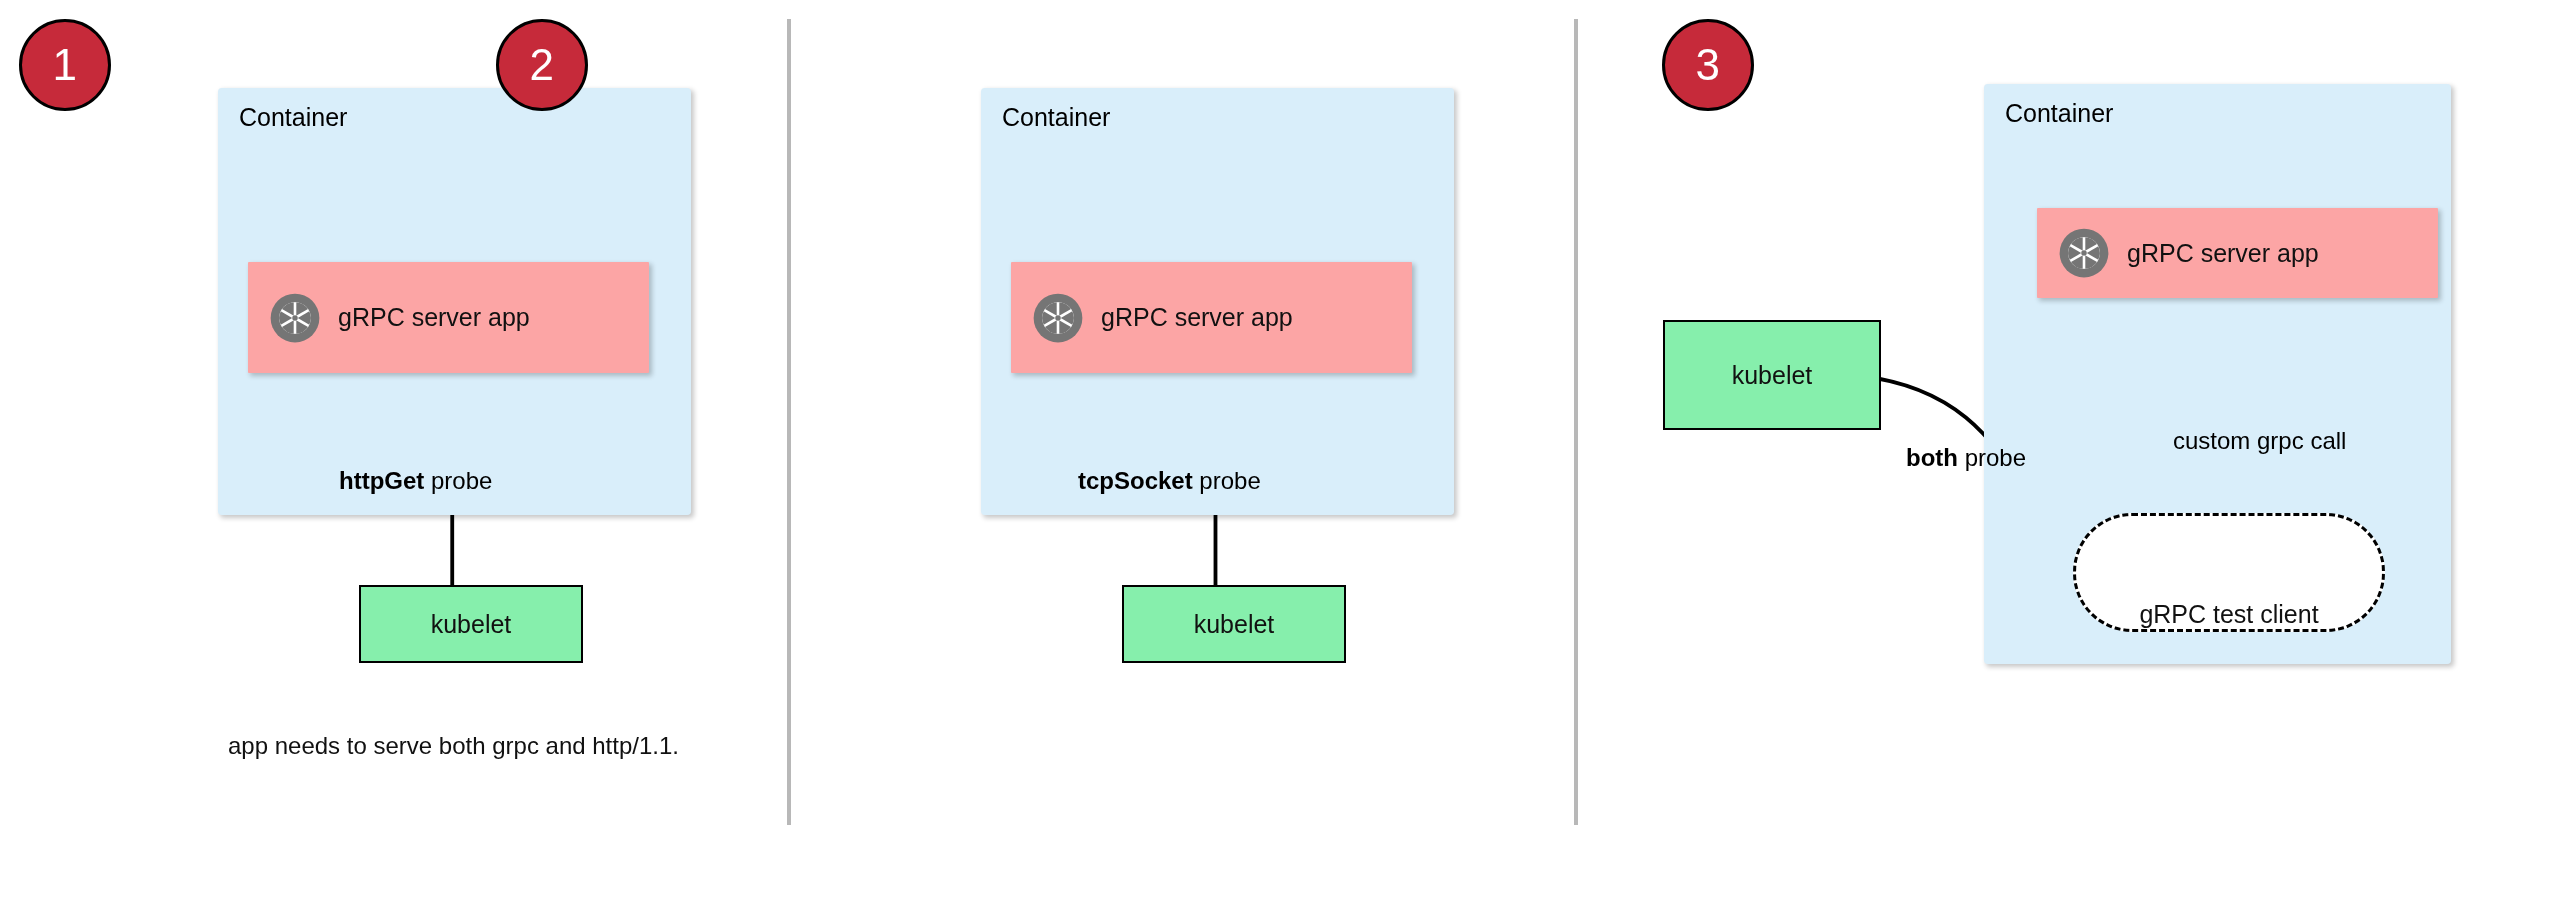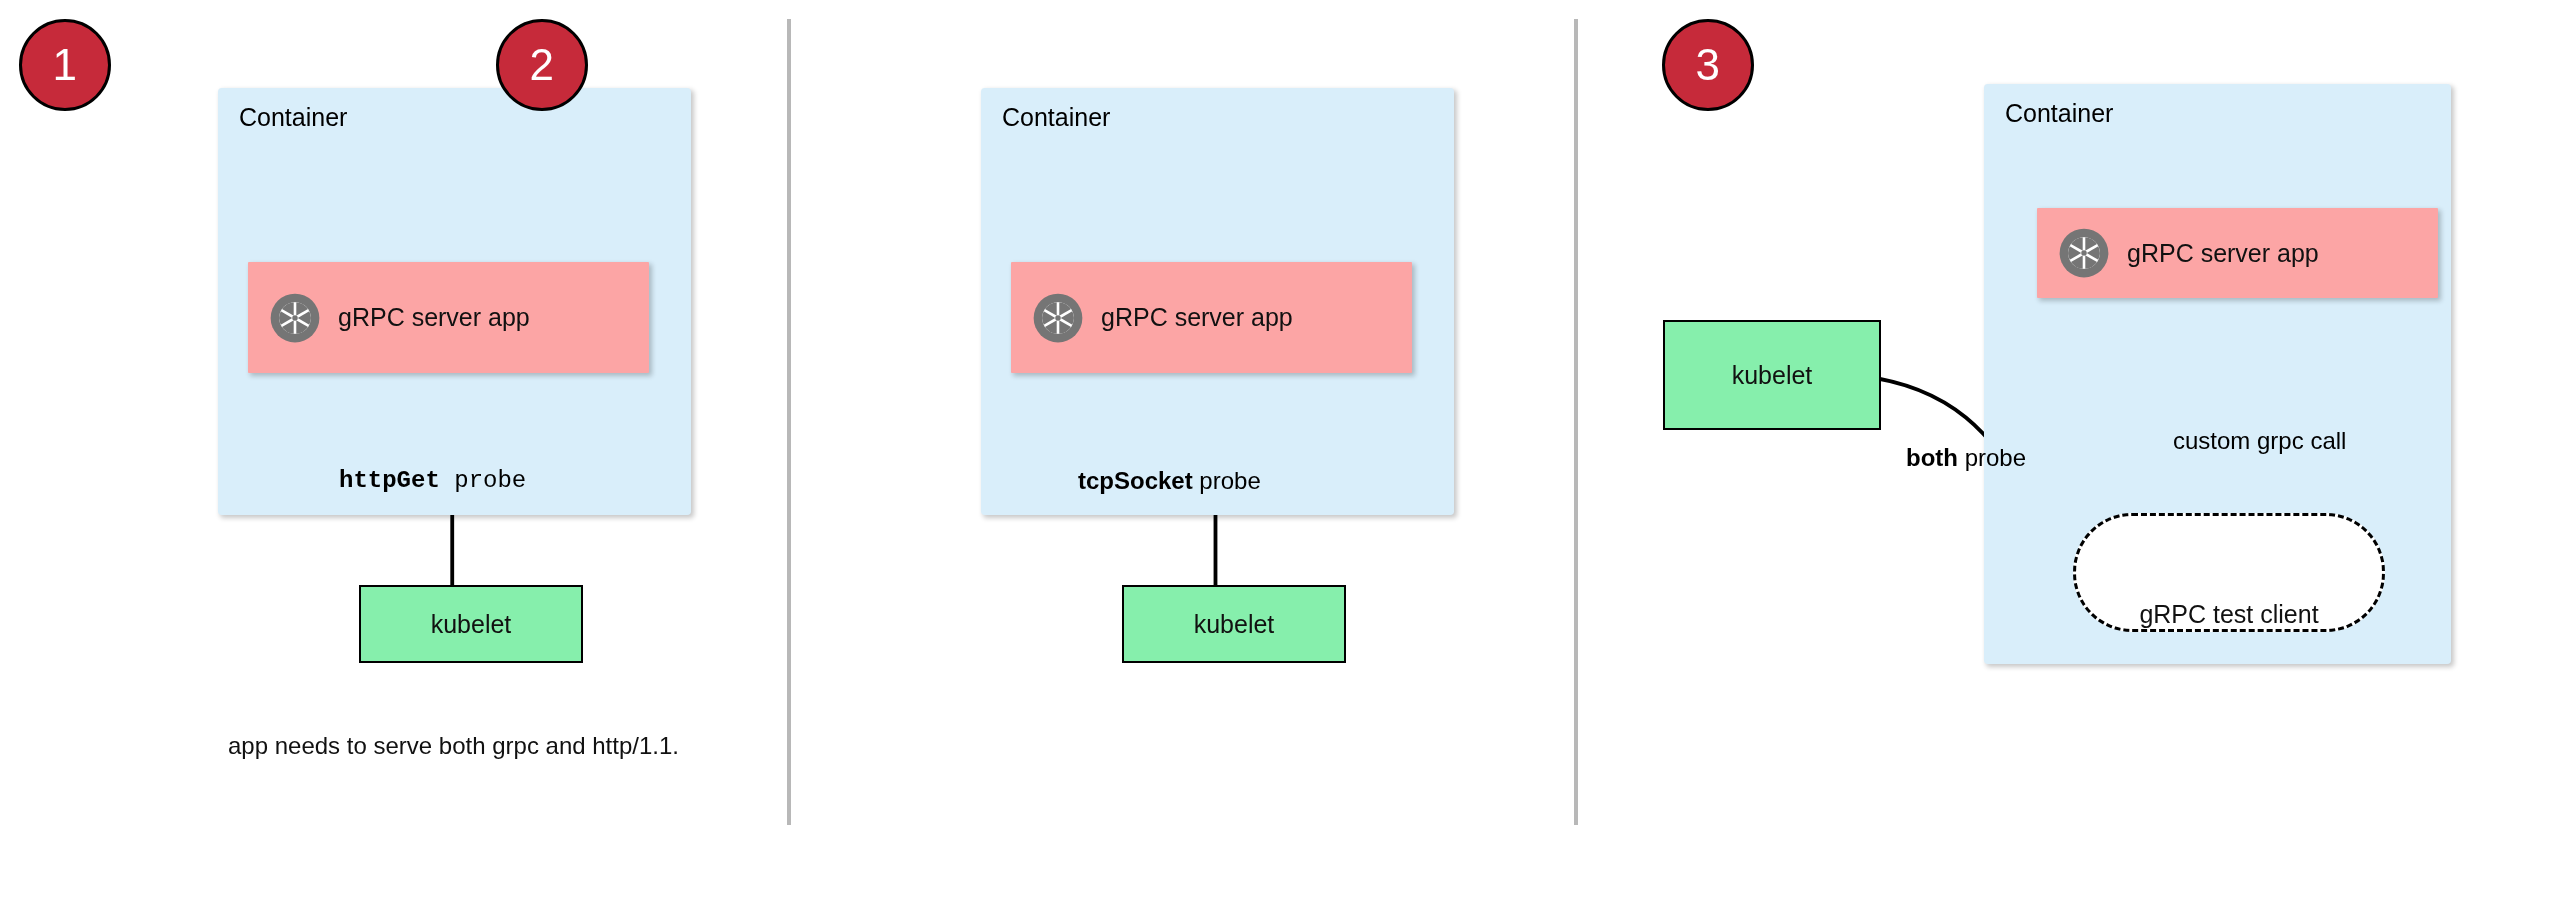--- a/index.html
+++ b/index.html
@@ -202,21 +202,21 @@
         <line x1="32" y1="32" x2="48.8" y2="41.7"></line>
         <line x1="32" y1="32" x2="32" y2="51.4"></line>
         <line x1="32" y1="32" x2="15.2" y2="41.7"></line>
         <line x1="32" y1="32" x2="15.2" y2="22.3"></line>
       </g>
       <circle cx="32" cy="32" r="3.4" fill="#757575"></circle>
     </svg>
     <span class="app-label">gRPC server app</span>
   </div>
 
-  <div class="edge-label" style="left:339px; top:467px;font-family:Liberation Mono, monospace;">
+  <div class="edge-label" style="left:339px; top:467px;">
     <span class="b">httpGet</span><span> probe</span>
   </div>
 
   <div class="plain-box" style="left:339px; top:585px; width:224px; height:78px;">
     <span class="box-label">kubelet</span>
   </div>
 
   <div class="caption" style="left:148px; top:730px; width:611px;">app needs to serve both grpc and http/1.1.</div>
 
   <div class="step-badge" style="left:496px; top:19px;">

